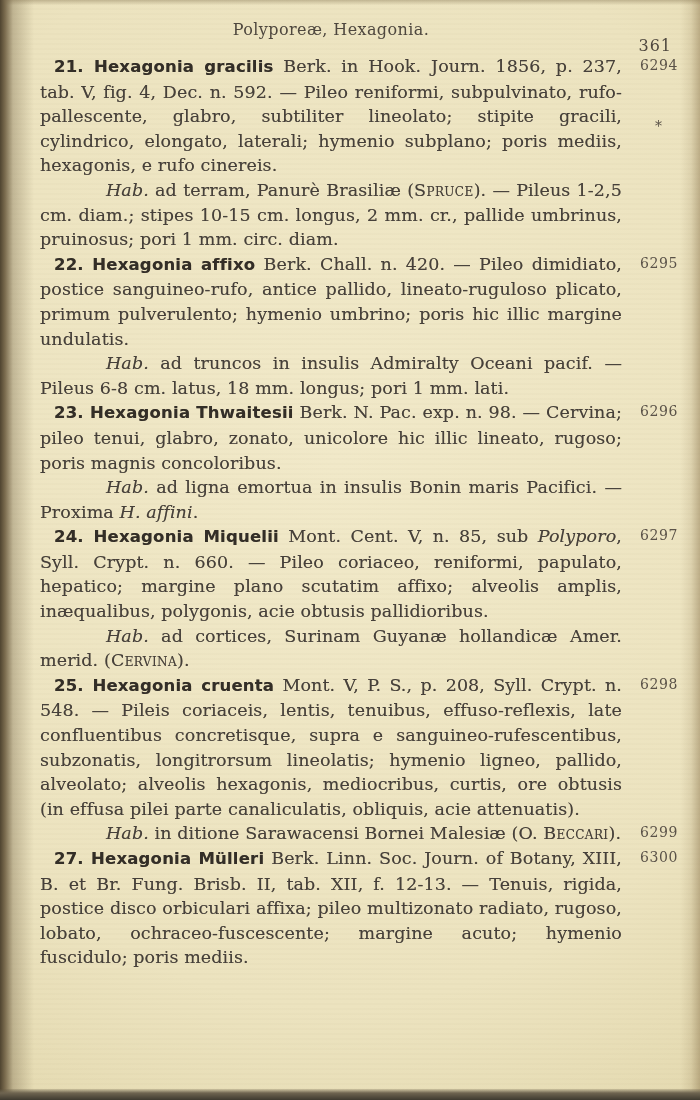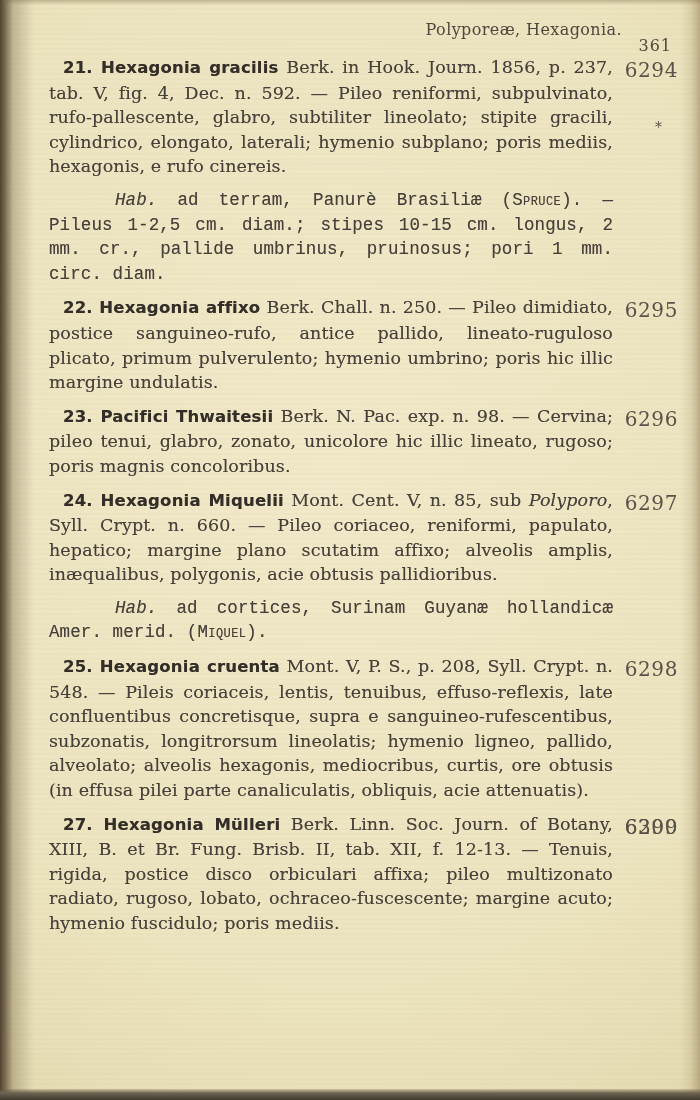--- a/index.html
+++ b/index.html
@@ -24,33 +24,33 @@
   }
   .spine{position:absolute;left:0;top:0;bottom:0;width:34px;
     background:linear-gradient(90deg, #4f4430 0px, #7a6b4e 5px, rgba(122,107,78,.38) 13px, rgba(122,107,78,0) 34px);}
   .right-edge{position:absolute;right:0;top:0;bottom:0;width:20px;
     background:linear-gradient(270deg, rgba(140,118,78,.5) 0px, rgba(140,118,78,.16) 9px, rgba(140,118,78,0) 20px);}
   .top-edge{position:absolute;left:0;right:0;top:0;height:5px;
     background:linear-gradient(180deg, rgba(120,103,68,.38), rgba(120,103,68,0));}
   .bottom-bar{position:absolute;left:0;right:0;bottom:0;height:11px;
     background:linear-gradient(180deg, rgba(95,85,62,.18) 0px, #6e6450 4px, var(--bottom-bar) 11px);}
   .content{position:absolute;left:40px;top:20px;width:582px;}
-  .page-header{position:relative;text-align:right;font-size:16px;letter-spacing:.4px;
+  .page-header{position:relative;text-align:center;font-size:16px;letter-spacing:.4px;
     color:#4e473e;height:26px;margin-bottom:8px;}
   .pagenum{position:absolute;right:-50px;top:16px;letter-spacing:1px;}
   .entry{position:relative;}
-  .entry p{margin:9px;text-align:justify;font-size:17.5px;line-height:24.6px;
+  .entry p{margin:0;text-align:justify;font-size:17.5px;line-height:24.6px;
     letter-spacing:.1px;text-shadow:0 0 .5px rgba(70,60,48,.45);}
   p.desc{text-indent:14px;}
-  p.hab{text-indent:66px;font-family:Liberation Mono, monospace;}
+  p.hab{text-indent:66px;}
   .run-num,.run-b{font-family:"DejaVu Sans", sans-serif;font-weight:700;font-size:16.5px;
     color:var(--ink-bold);letter-spacing:.2px;}
   .run-i{font-style:italic;}
   .run-sc{font-variant:small-caps;letter-spacing:.4px;}
-  .margin-num{position:absolute;right:-56px;top:3px;font-size:20px;
+  .margin-num{position:absolute;right:-56px;top:3px;font-size:14px;
     color:var(--margin-ink);letter-spacing:.6px;}
   .mark{position:absolute;right:-40px;top:64px;font-size:14px;color:var(--margin-ink);}
 </style>
 </head>
 <body>
 
 <div class="page">
   <div class="top-edge"></div>
   <div class="spine"></div>
   <div class="right-edge"></div>
@@ -66,49 +66,52 @@
     <div class="paras">
             <p class="desc"><span class="run-num">21. </span><span class="run-b">Hexagonia gracilis</span><span class="run-n"> Berk. in Hook. Journ. 1856, p. 237, tab. V, fig. 4, Dec. n. 592. — Pileo reniformi, subpulvinato, rufo-pallescente, glabro, subtiliter lineolato; stipite gracili, cylindrico, elongato, laterali; hymenio subplano; poris mediis, hexagonis, e rufo cinereis.</span></p>
             <p class="hab"><span class="run-i">Hab.</span><span class="run-n"> ad terram, Panurè Brasiliæ (</span><span class="run-sc">Spruce</span><span class="run-n">). — Pileus 1-2,5 cm. diam.; stipes 10-15 cm. longus, 2 mm. cr., pallide umbrinus, pruinosus; pori 1 mm. circ. diam.</span></p>
           </div>
   <span class="mark">*</span>
         </article>
 
   <article class="entry">
     <span class="margin-num">6295</span>
     <div class="paras">
-            <p class="desc"><span class="run-num">22. </span><span class="run-b">Hexagonia affixo</span><span class="run-n"> Berk. Chall. n. 250. — Pileo dimidiato, postice sanguineo-rufo, antice pallido, lineato-ruguloso plicato, primum pulverulento; hymenio umbrino; poris hic illic margine undulatis.</span></p>
+            <p class="desc"><span class="run-num">22. </span><span class="run-b">Hexagonia affixo</span><span class="run-n"> Berk. Chall. n. 420. — Pileo dimidiato, postice sanguineo-rufo, antice pallido, lineato-ruguloso plicato, primum pulverulento; hymenio umbrino; poris hic illic margine undulatis.</span></p>
+            <p class="hab"><span class="run-i">Hab.</span><span class="run-n"> ad truncos in insulis Admiralty Oceani pacif. — Pileus 6-8 cm. latus, 18 mm. longus; pori 1 mm. lati.</span></p>
           </div>
   </article>
 
   <article class="entry">
     <span class="margin-num">6296</span>
     <div class="paras">
-            <p class="desc"><span class="run-num">23. </span><span class="run-b">Pacifici Thwaitesii</span><span class="run-n"> Berk. N. Pac. exp. n. 98. — Cervina; pileo tenui, glabro, zonato, unicolore hic illic lineato, rugoso; poris magnis concoloribus.</span></p>
+            <p class="desc"><span class="run-num">23. </span><span class="run-b">Hexagonia Thwaitesii</span><span class="run-n"> Berk. N. Pac. exp. n. 98. — Cervina; pileo tenui, glabro, zonato, unicolore hic illic lineato, rugoso; poris magnis concoloribus.</span></p>
+            <p class="hab"><span class="run-i">Hab.</span><span class="run-n"> ad ligna emortua in insulis Bonin maris Pacifici. — Proxima </span><span class="run-i">H. affini</span><span class="run-n">.</span></p>
           </div>
   </article>
 
   <article class="entry">
     <span class="margin-num">6297</span>
     <div class="paras">
             <p class="desc"><span class="run-num">24. </span><span class="run-b">Hexagonia Miquelii</span><span class="run-n"> Mont. Cent. V, n. 85, sub </span><span class="run-i">Polyporo</span><span class="run-n">, Syll. Crypt. n. 660. — Pileo coriaceo, reniformi, papulato, hepatico; margine plano scutatim affixo; alveolis amplis, inæqualibus, polygonis, acie obtusis pallidioribus.</span></p>
-            <p class="hab"><span class="run-i">Hab.</span><span class="run-n"> ad cortices, Surinam Guyanæ hollandicæ Amer. merid. (</span><span class="run-sc">Miquel</span><span class="run-n">).</span></p>
+            <p class="hab"><span class="run-i">Hab.</span><span class="run-n"> ad cortices, Surinam Guyanæ hollandicæ Amer. merid. (</span><span class="run-sc">Cervina</span><span class="run-n">).</span></p>
           </div>
   </article>
 
   <article class="entry">
     <span class="margin-num">6298</span>
     <div class="paras">
             <p class="desc"><span class="run-num">25. </span><span class="run-b">Hexagonia cruenta</span><span class="run-n"> Mont. V, P. S., p. 208, Syll. Crypt. n. 548. — Pileis coriaceis, lentis, tenuibus, effuso-reflexis, late confluentibus concretisque, supra e sanguineo-rufescentibus, subzonatis, longitrorsum lineolatis; hymenio ligneo, pallido, alveolato; alveolis hexagonis, mediocribus, curtis, ore obtusis (in effusa pilei parte canaliculatis, obliquis, acie attenuatis).</span></p>
           </div>
   </article>
 
   <article class="entry">
     <span class="margin-num">6299</span>
     <div class="paras">
+            <p class="hab"><span class="run-i">Hab.</span><span class="run-n"> in ditione Sarawacensi Bornei Malesiæ (O. </span><span class="run-sc">Beccari</span><span class="run-n">).</span></p>
           </div>
   </article>
 
   <article class="entry">
     <span class="margin-num">6300</span>
     <div class="paras">
             <p class="desc"><span class="run-num">27. </span><span class="run-b">Hexagonia Mülleri</span><span class="run-n"> Berk. Linn. Soc. Journ. of Botany, XIII, B. et Br. Fung. Brisb. II, tab. XII, f. 12-13. — Tenuis, rigida, postice disco orbiculari affixa; pileo multizonato radiato, rugoso, lobato, ochraceo-fuscescente; margine acuto; hymenio fuscidulo; poris mediis.</span></p>
           </div>
   </article>
 </section>

